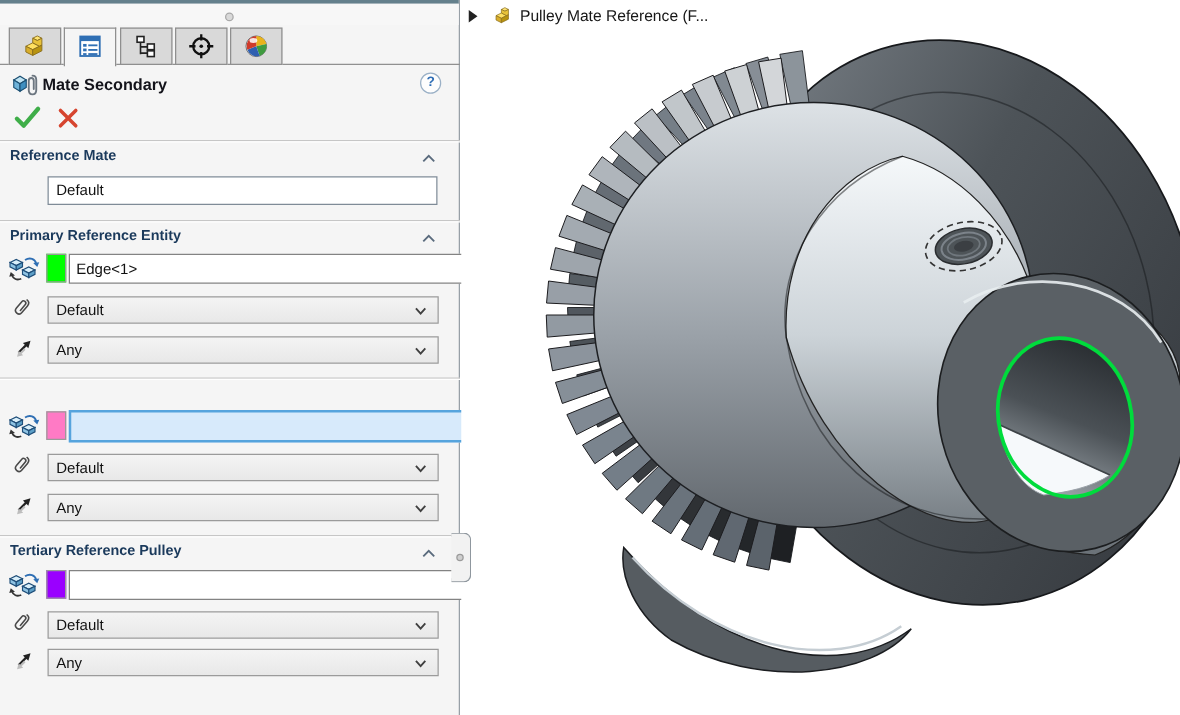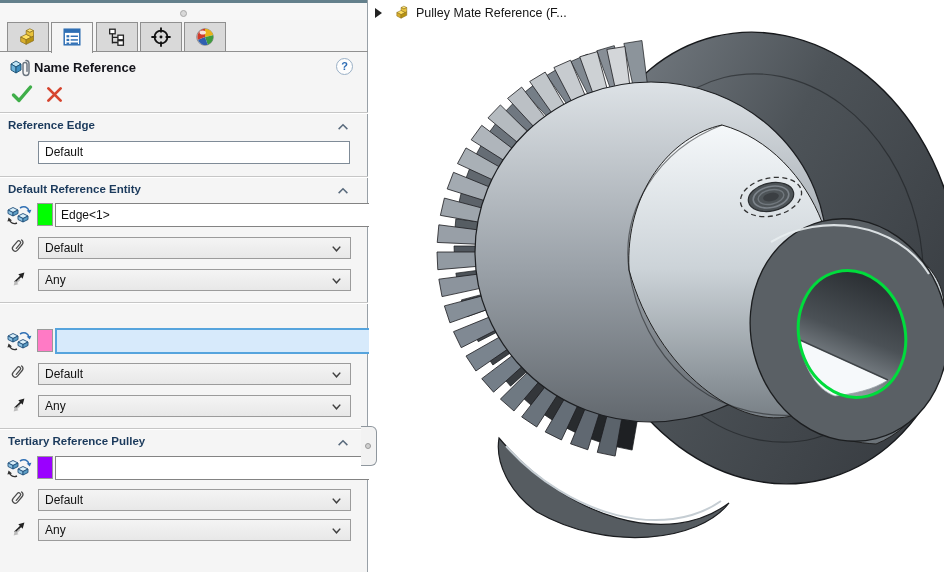--- a/index.html
+++ b/index.html
@@ -158,44 +158,44 @@
         </svg></div>
     <div class="pm-tab"><svg width="22" height="22">
           <use href="#sym-display"></use>
         </svg></div>
   </div>
   <div class="tabline"></div>
 
   <svg class="pm-header-icon" width="24" height="24">
       <use href="#sym-mate-ref"></use>
     </svg>
-  <div class="pm-title">Name Reference</div>
+  <div class="pm-title">Mate Secondary</div>
   <div class="help-icon">?</div>
 
   <svg class="act-ok" width="24" height="24">
       <use href="#sym-check"></use>
     </svg>
   <svg class="act-cancel" width="21" height="21">
       <use href="#sym-cross"></use>
     </svg>
 
   <div class="hr" style="top:112px"></div>
 
   <div class="ghead" style="top:119px">
-    <span>Reference Edge</span>
+    <span>Reference Mate</span>
     <svg class="chev" width="14" height="11">
         <use href="#sym-chev-up"></use>
       </svg>
   </div>
   <div class="txt-input" style="top:141px">Default</div>
 
   <div class="hr" style="top:176px"></div>
 
   <div class="ghead" style="top:183px">
-    <span>Default Reference Entity</span>
+    <span>Primary Reference Entity</span>
     <svg class="chev" width="14" height="11">
         <use href="#sym-chev-up"></use>
       </svg>
   </div>
   <svg class="rowicon" style="top:202px" width="26" height="26">
       <use href="#sym-ref-entity"></use>
     </svg>
   <div class="swatch" style="top: 203px; background-color: rgb(0, 255, 0);"></div>
   <div class="sel-box" style="top:203px">Edge&lt;1&gt;</div>
   <svg class="rowicon" style="top:237px;left:9px" width="20" height="20">

